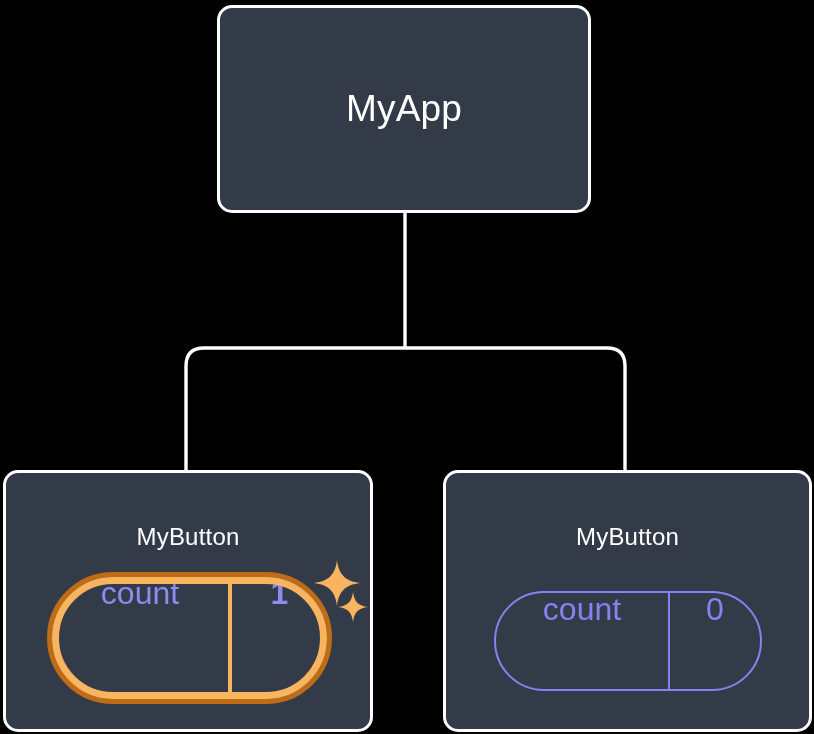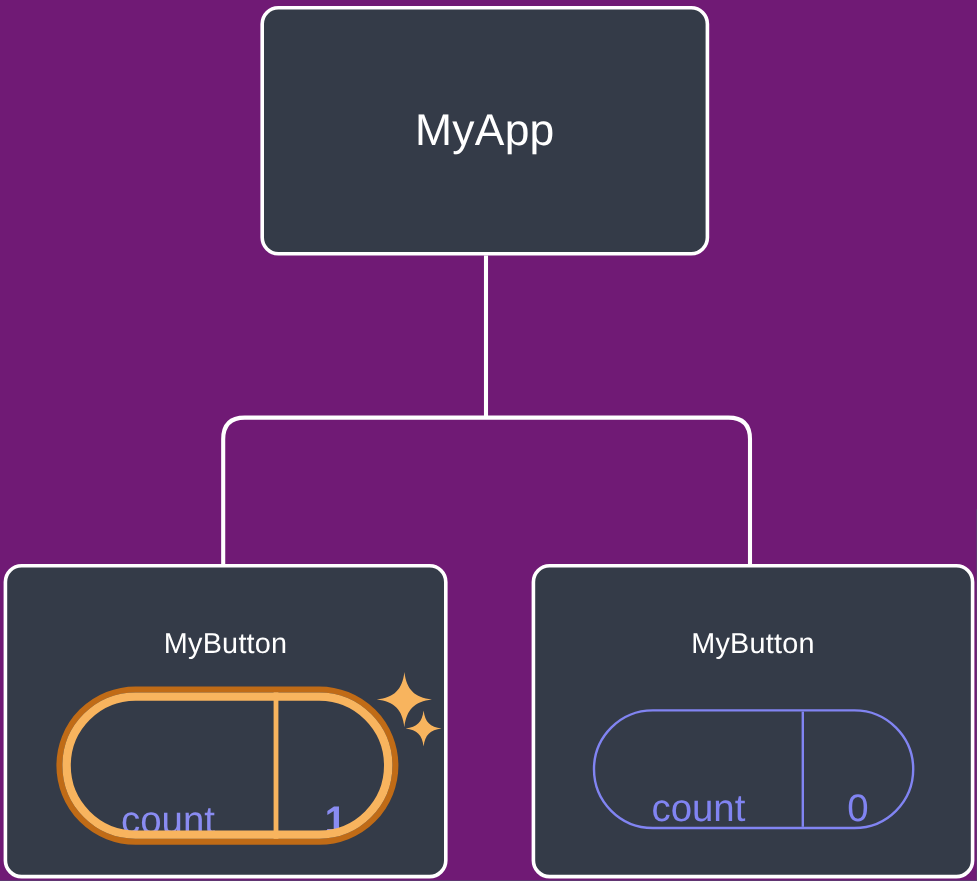--- a/index.html
+++ b/index.html
@@ -4,21 +4,21 @@
 <style>
   html, body {
     margin: 0;
     padding: 0;
     background: #4d6770;
   }
   #stage {
     position: relative;
     width: 814px;
     height: 734px;
-    background: #701a75;
+    background: #000000;
     overflow: hidden;
     font-family: "Liberation Sans", sans-serif;
   }
 
   
   #connectors {
     position: absolute;
     left: 0;
     top: 0;
     width: 814px;
@@ -74,21 +74,21 @@
     top: 46px;
     font-size: 24px;
     line-height: 36px;
   }
 
   
   .state-pill {
     position: absolute;
     box-sizing: border-box;
     display: flex;
-    align-items: flex-end;
+    align-items: flex-start;
     border-radius: 999px;
   }
 
   
   .pill-plain {
     border: 2px solid #8184f2;
     background: transparent;
   }
   .pill-plain .pill-key,
   .pill-plain .pill-val {

